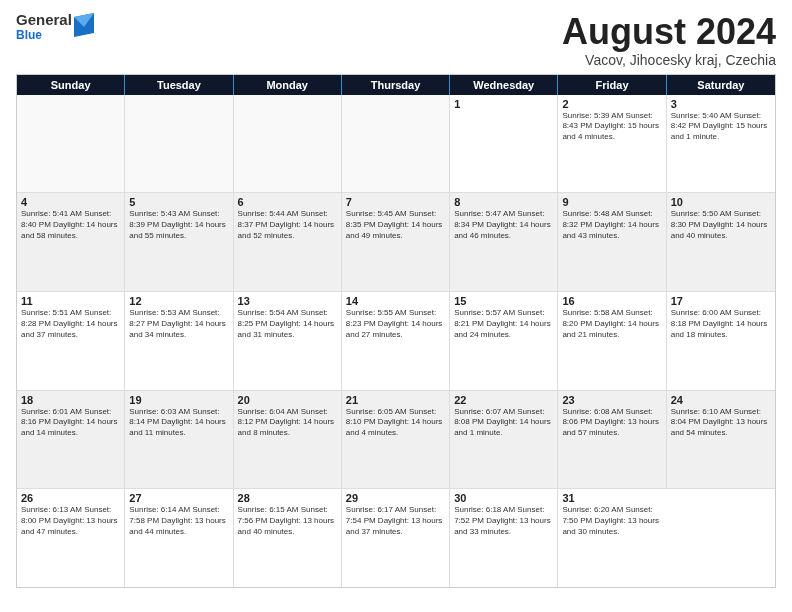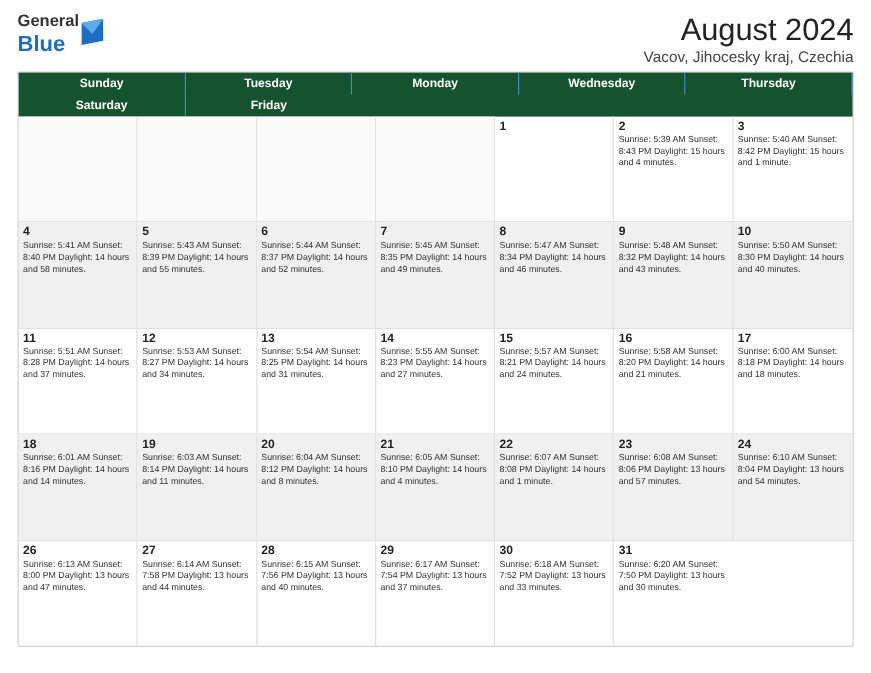--- a/index.html
+++ b/index.html
@@ -31,52 +31,52 @@
       display: flex;
       flex-direction: column;
       line-height: 1.1;
     }
     .logo-general {
       font-size: 15px;
       font-weight: bold;
       color: #333;
     }
     .logo-blue {
-      font-size: 20px;
+      font-size: 12px;
       font-weight: bold;
       color: #1a6fc4;
     }
     .logo-icon {
       width: 20px;
       height: 28px;
       margin-left: 2px;
     }
     .title-block {
       text-align: right;
     }
     .main-title {
-      font-size: 28px;
-      font-weight: 400;
+      font-size: 36px;
+      font-weight: 700;
       color: #222;
       line-height: 1.1;
     }
     .subtitle {
       font-size: 14px;
       color: #444;
     }
     .calendar {
       flex: 1;
       display: flex;
       flex-direction: column;
       border: 1px solid #ccc;
     }
     .cal-header {
       display: grid;
-      grid-template-columns: repeat(5, 1fr);
-      background: #14532d;
+      grid-template-columns: repeat(7, 1fr);
+      background: #0f172a;
     }
     .cal-header-cell {
       color: #fff;
       font-size: 11px;
       font-weight: bold;
       text-align: center;
       padding: 4px 2px;
       border-right: 1px solid #3a8fd4;
     }
     .cal-header-cell:last-child { border-right: none; }
@@ -141,24 +141,24 @@
       <div class="main-title">August 2024</div>
       <div class="subtitle">Vacov, Jihocesky kraj, Czechia</div>
     </div>
   </div>
 
   <div class="calendar">
     <div class="cal-header">
       <div class="cal-header-cell">Sunday</div>
       <div class="cal-header-cell">Tuesday</div>
       <div class="cal-header-cell">Monday</div>
+      <div class="cal-header-cell">Thursday</div>
       <div class="cal-header-cell">Wednesday</div>
-      <div class="cal-header-cell">Thursday</div>
+      <div class="cal-header-cell">Friday</div>
       <div class="cal-header-cell">Saturday</div>
-      <div class="cal-header-cell">Friday</div>
     </div>
     <div class="cal-body" id="cal-body">
     <div class="cal-row">
           <div class="cal-cell empty"></div>
           <div class="cal-cell empty"></div>
           <div class="cal-cell empty"></div>
           <div class="cal-cell empty"></div>
           <div class="cal-cell">
             <div class="day-num">1</div>
           </div>

